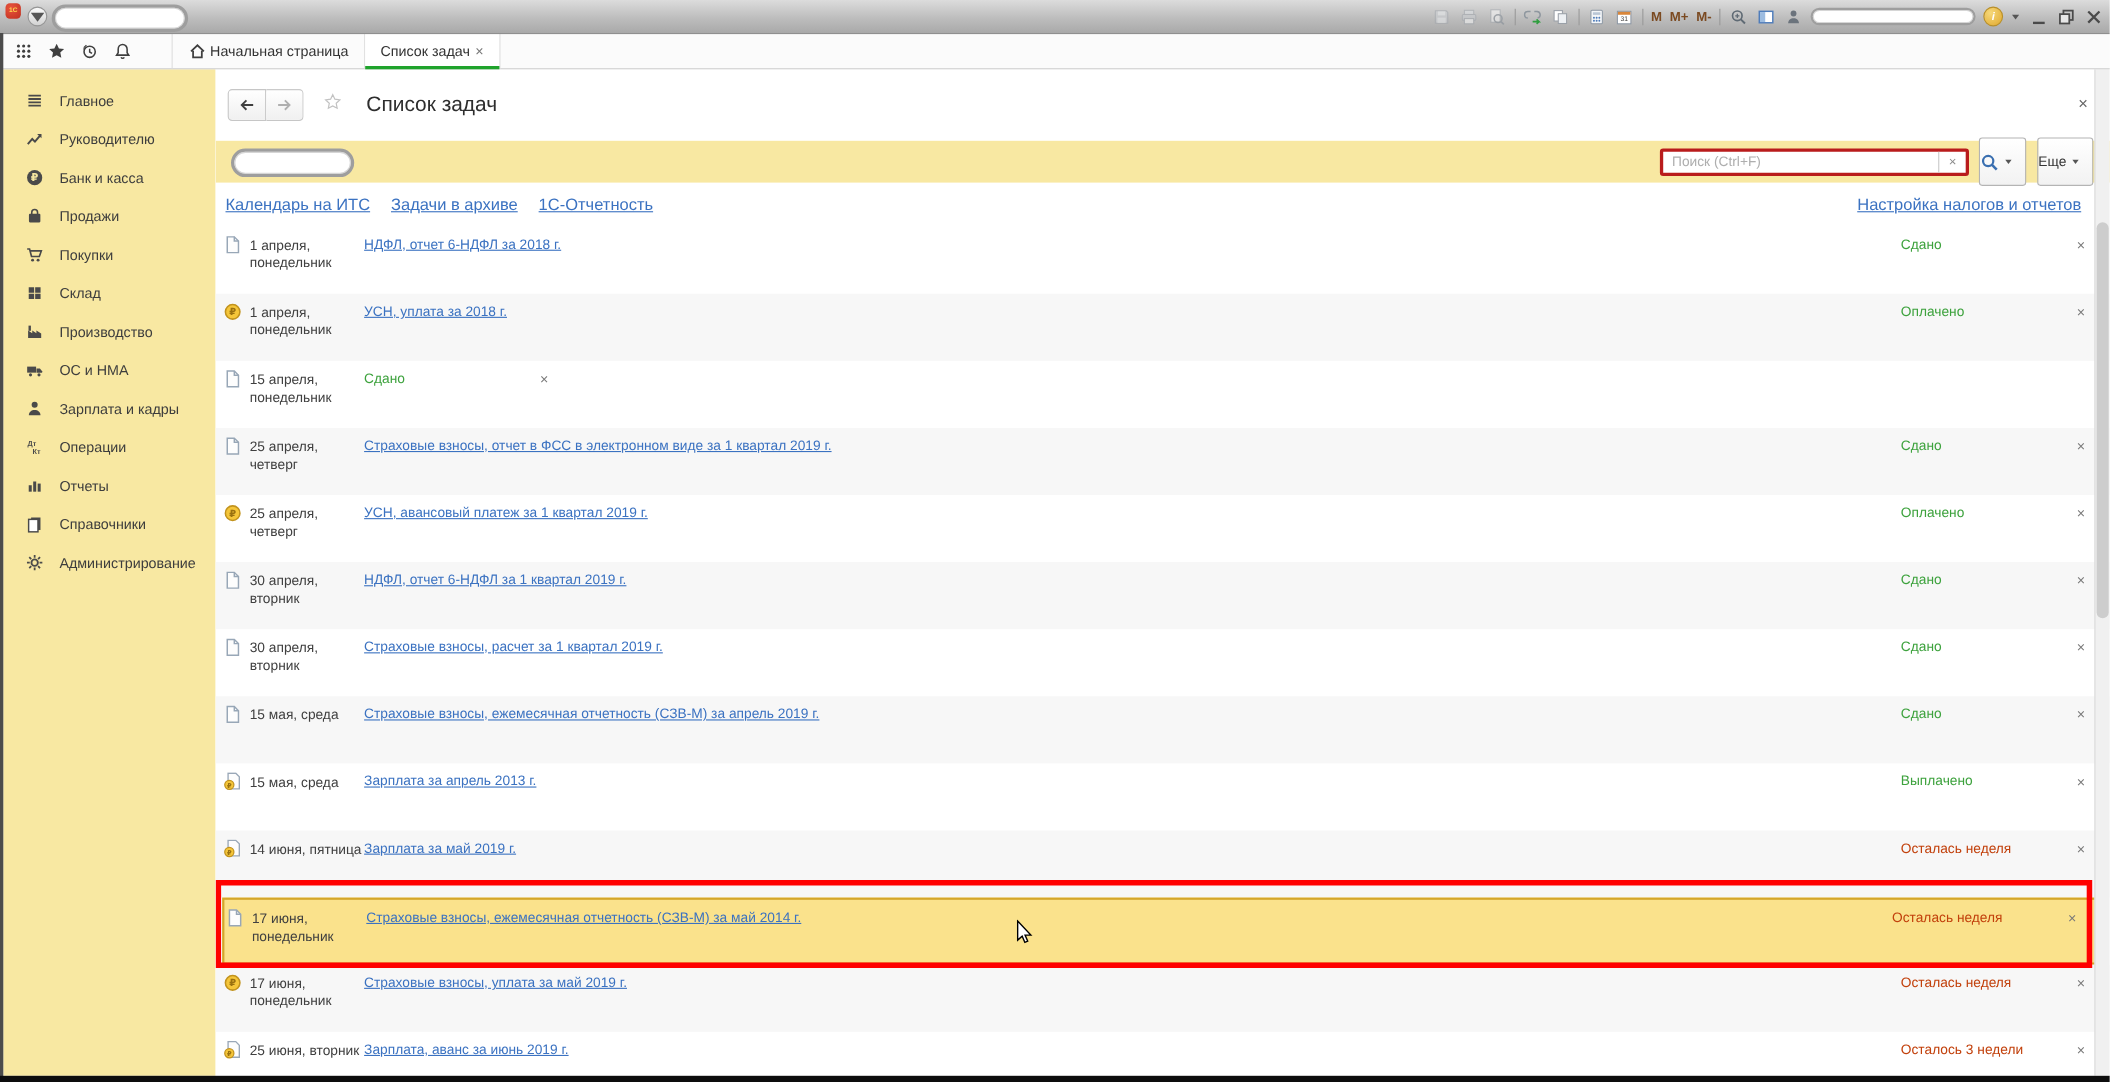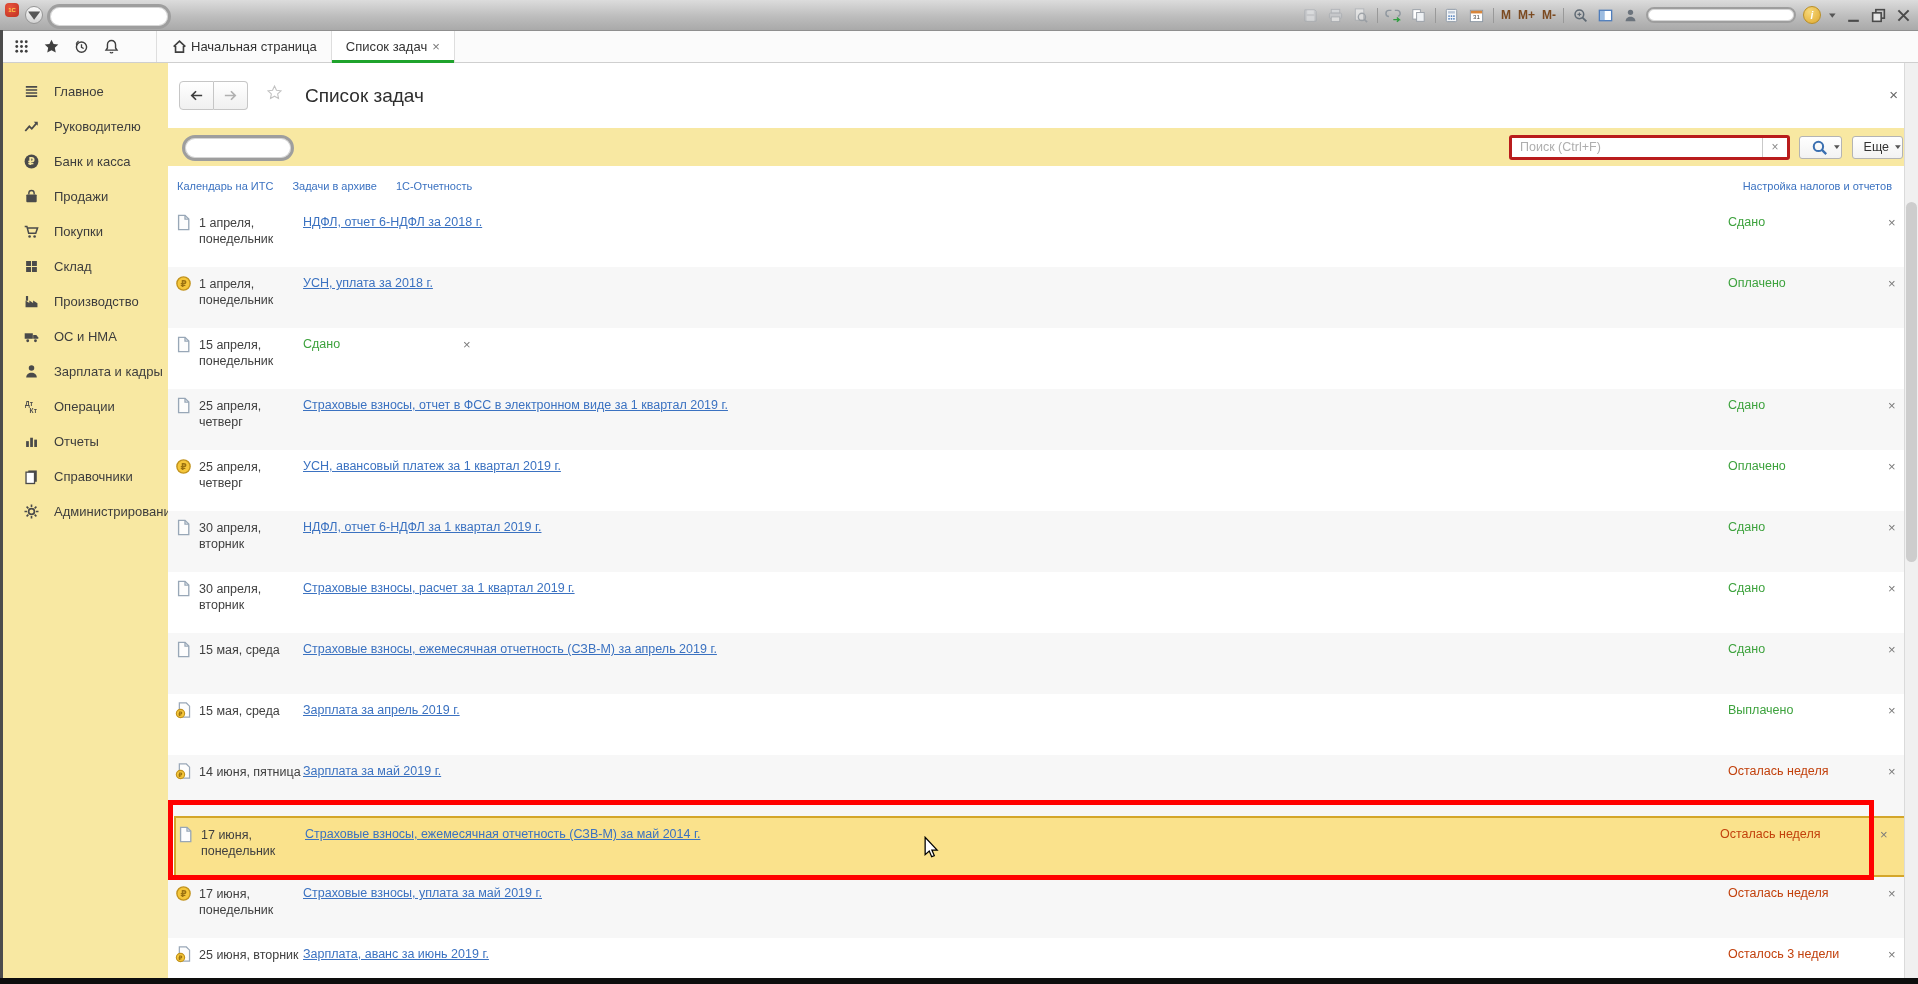--- a/index.html
+++ b/index.html
@@ -40,21 +40,21 @@
   .tab{display:flex;align-items:center;gap:3px;padding:0 14px;font-size:13px;color:#333;
     border-right:1px solid #dedede;position:relative;cursor:default}
   .tab.active{background:#fff}
   .tab.active::after{content:"";position:absolute;left:0;right:0;bottom:-1px;height:3px;background:var(--tabgreen)}
   .tabclose{color:#777;font-size:13px;margin-left:2px}
 
   
   .leftframe{position:absolute;left:0;top:30px;bottom:0;width:3px;background:#4c4c4c;z-index:21}
   .bottomstrip{position:absolute;left:0;bottom:0;width:1918px;height:6px;background:#0d0d0d;z-index:22}
   .main{position:absolute;left:3px;top:62px;right:0;bottom:6px;display:flex}
-  .sidebar{width:165px;background:var(--yellow);padding-top:12px;box-sizing:border-box;flex:none}
+  .sidebar{width:193px;background:var(--yellow);padding-top:12px;box-sizing:border-box;flex:none}
   .sbitem{height:35px;display:flex;align-items:center;gap:13px;padding-left:19px;font-size:13px;color:#3d3d3d;cursor:pointer}
   .sbitem .ico{width:19px;height:19px;flex:none}
 
   .content{flex:1;position:relative;background:#fff;overflow:hidden}
 
   
   .chead{height:66px;position:relative}
   .navbtns{position:absolute;left:11px;top:19px;display:flex}
   .navbtn{width:33px;height:27px;background:linear-gradient(#fff,#f0f0f0);border:1px solid #c6c6c6;
     display:flex;align-items:center;justify-content:center}
@@ -66,28 +66,28 @@
 
   
   .ybar{height:38px;background:var(--yellow);display:flex;align-items:center;padding:0 15px 0 14px;box-sizing:border-box}
   .orgpill{width:106px;height:20px;margin-top:1px}
   .ybar .spacer{flex:1}
   .searchwrap{display:flex;align-items:stretch;background:#fff;border:3px solid #b91c1c;border-radius:3px;height:25px;width:281px;box-sizing:border-box}
   .searchwrap input{border:none;outline:none;flex:1;font:12.5px "Liberation Sans",sans-serif;padding:0 8px;color:#444;background:transparent}
   .searchwrap input::placeholder{color:#aeaeae}
   .searchclear{width:24px;border-left:1px solid #c9c9c9;display:flex;align-items:center;justify-content:center;
     color:#8a8a8a;font-size:12px;cursor:pointer}
-  .ybtn{height:23px;background:linear-gradient(#fff,#f2f2f2);border:1px solid #b4b4b4;border-radius:3px;
-    display:flex;align-items:center;justify-content:flex-end;gap:5px;cursor:pointer;box-sizing:border-box}
+  .ybtn{height:44px;background:linear-gradient(#fff,#f2f2f2);border:1px solid #b4b4b4;border-radius:3px;
+    display:flex;align-items:center;justify-content:flex-start;gap:5px;cursor:pointer;box-sizing:border-box}
   .btnsearch{width:43px;margin-left:9px}
   .btnmore{width:51px;margin-left:10px;font-size:12.5px;color:#333}
 
   
   .linksrow{height:40px;display:flex;align-items:center;padding:0 26px 0 9px;box-sizing:border-box;gap:19px}
-  .lnk{font-size:11px;color:var(--blue);cursor:pointer}
+  .lnk{font-size:15px;color:var(--blue);text-decoration:underline;cursor:pointer}
   .linksrow .rightlnk{margin-left:auto}
 
   
   .tasklist{position:relative}
   .trow{height:61px;box-sizing:border-box;display:flex;align-items:flex-start;padding:9px 0 0 7px;font-size:12.5px}
   .trow.alt{background:#f7f7f7}
   .trow.hl{background:var(--hl);border:2px solid var(--hlb);margin:0 6px;padding-left:1px}
   .ticon{width:17px;flex:none;margin-right:7px;margin-top:-1px}
   .tdate{width:104px;flex:none;color:#404040;white-space:pre-line;line-height:16px}
   .tlink{flex:1;color:var(--blue);text-decoration:underline;line-height:15px;padding-right:10px;cursor:pointer}
@@ -569,21 +569,21 @@
         </div>
         <div class="trow">
           <span class="ico ticon">
             <svg viewBox="0 0 18 18" width="17" height="17">
               <path d="M4.6 1h7.4l3.4 3.4V16H4.6z" fill="#fdfdfd" stroke="#9aa8b8" stroke-width="1.3"></path>
               <circle cx="5.8" cy="12.2" r="4.4" fill="#f5c63a" stroke="#c2931d" stroke-width="1.2"></circle>
               <text x="5.8" y="15" font-size="6.5" font-weight="bold" fill="#9a7110" text-anchor="middle" font-family="DejaVu Sans">₽</text>
             </svg>
           </span>
           <span class="tdate">15 мая, среда</span>
-          <a class="tlink">Зарплата за апрель 2019 г.</a>
+          <a class="tlink">Зарплата за апрель 2013 г.</a>
           <span class="tstatus done">Выплачено</span>
           <span class="tclose">×</span>
         </div>
         <div class="trow alt">
           <span class="ico ticon">
             <svg viewBox="0 0 18 18" width="17" height="17">
               <path d="M4.6 1h7.4l3.4 3.4V16H4.6z" fill="#fdfdfd" stroke="#9aa8b8" stroke-width="1.3"></path>
               <circle cx="5.8" cy="12.2" r="4.4" fill="#f5c63a" stroke="#c2931d" stroke-width="1.2"></circle>
               <text x="5.8" y="15" font-size="6.5" font-weight="bold" fill="#9a7110" text-anchor="middle" font-family="DejaVu Sans">₽</text>
             </svg>

